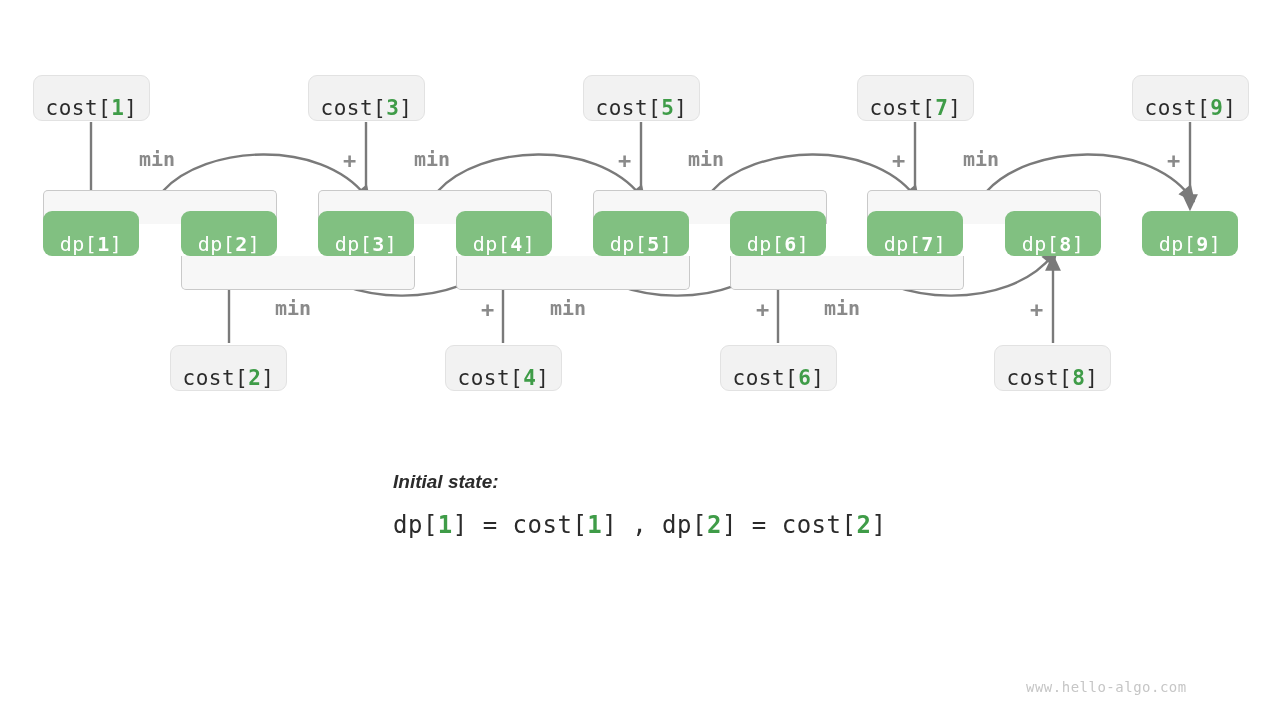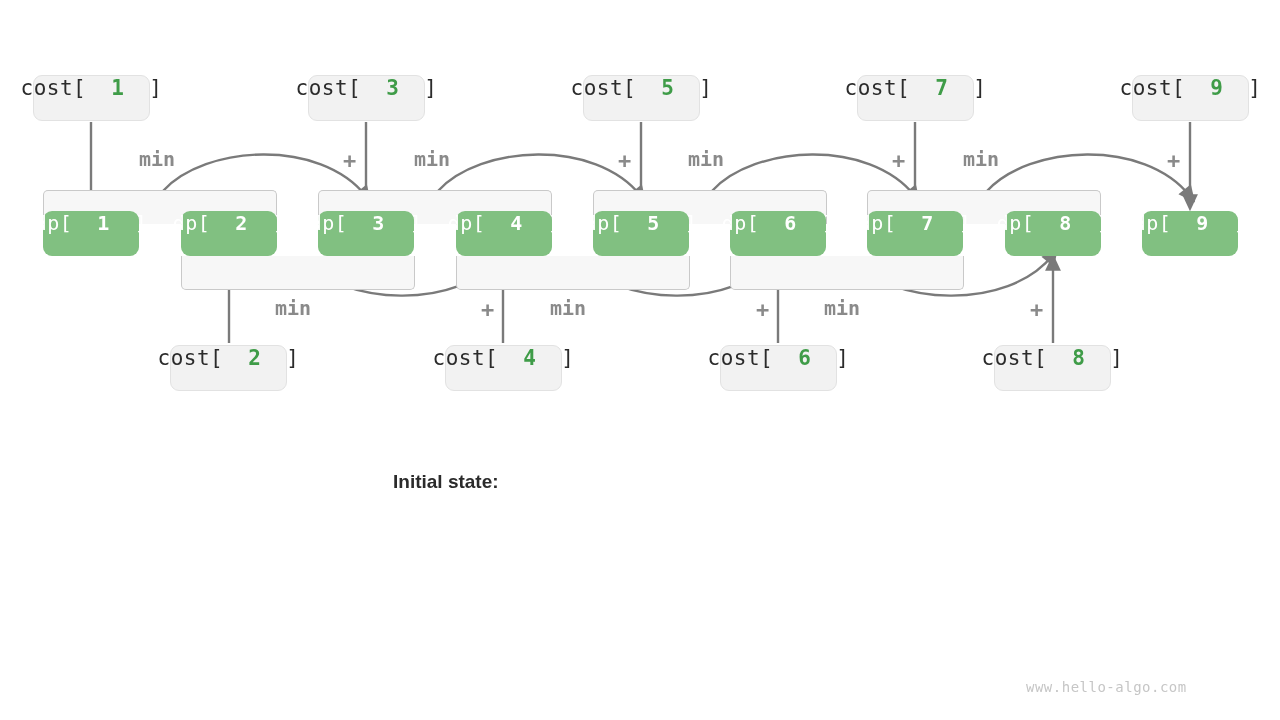--- a/index.html
+++ b/index.html
@@ -12,23 +12,22 @@
   }
   #stage{position:absolute;inset:0;width:1280px;height:720px;}
 
   
   #wires{position:absolute;left:0;top:0;width:1280px;height:720px;pointer-events:none;}
 
   
   .node{
     position:absolute;
     box-sizing:border-box;
-    display:flex;align-items:flex-start;justify-content:center;
+    display:flex;align-items:flex-end;justify-content:center;
     white-space:pre;
-    gap:25px;
   }
   .cost-box{
     width:117px;height:46px;
     background:#f2f2f2;
     border:1px solid #e2e2e2;
     border-radius:9px;
     color:#2b2b2b;
     font-size:21px;
     letter-spacing:.5px;
   }
@@ -166,17 +165,18 @@
       <div class="oplabel min" style="left: 963px; top: 147px;">min</div>
       <div class="oplabel plus" style="left: 1167px; top: 148px;">+</div>
       <div class="oplabel min" style="left: 275px; top: 296px;">min</div>
       <div class="oplabel plus" style="left: 481px; top: 297px;">+</div>
       <div class="oplabel min" style="left: 550px; top: 296px;">min</div>
       <div class="oplabel plus" style="left: 756px; top: 297px;">+</div>
       <div class="oplabel min" style="left: 824px; top: 296px;">min</div>
       <div class="oplabel plus" style="left: 1030px; top: 297px;">+</div>
     </div>
 
-  <div class="txt caption" style="left:393px;top:471px;">Initial state:</div>
+  <div class="txt caption" style="left:393px;top:471px;font-style:italic;">Initial state:</div>
+  <div class="txt formula" id="f-initial" style="left:393px;top:511px;"><span>dp[</span><span class="num">1</span><span>] = cost[</span><span class="num">1</span><span>] , dp[</span><span class="num">2</span><span>] = cost[</span><span class="num">2</span><span>]</span></div>
 
 
   <div class="watermark" style="left:1026px;top:679px;">www.hello-algo.com</div>
 </div>
 
 </body></html>

